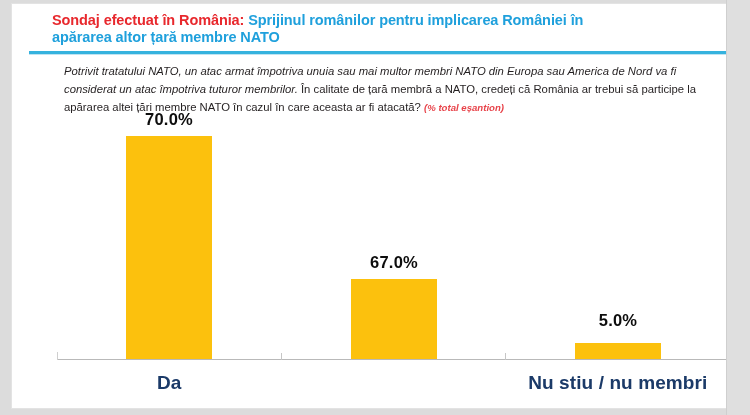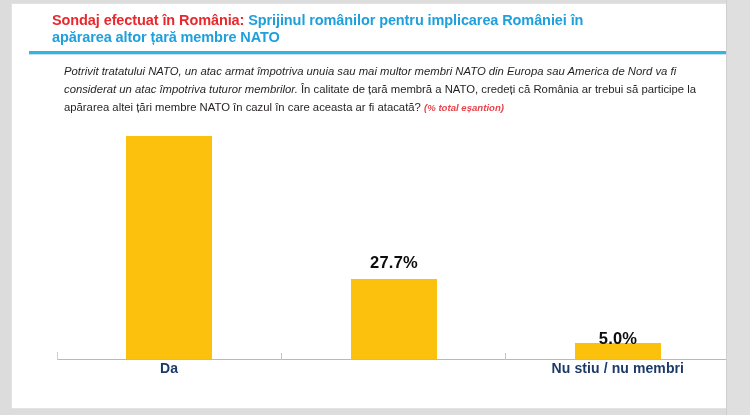--- a/index.html
+++ b/index.html
@@ -135,23 +135,23 @@
     position: absolute;
     width: 100%;
     text-align: center;
     font-size: 16.5px;
     font-weight: bold;
     color: #0d0d0d;
     letter-spacing: 0.2px;
   }
   .cat-label {
     position: absolute;
-    top: 356px;
+    top: 368px;
     text-align: center;
-    font-size: 14px;
+    font-size: 19px;
     font-weight: bold;
     color: #1b3a68;
     letter-spacing: 0.1px;
   }
 
   
   #watermark {
     position: absolute;
     left: 628px;
     top: 392px;
@@ -191,22 +191,23 @@
 
     <div id="axis-line"></div>
     <div class="axis-endcap" style="left:45px;"></div>
     <div class="axis-tick" style="left:269px;"></div>
     <div class="axis-tick" style="left:493px;"></div>
     <div class="axis-endcap" style="left:717px;"></div>
 
     <div id="watermark">www.inscop.ro</div>
 
   <div class="bar" style="left: 114px; width: 86px; height: 223px; top: 132px; bottom: auto; background: rgb(252, 193, 13);"></div>
+      <div class="bar-value" style="left: 84px; width: 146px; top: 106px;">70.0%</div>
       <div class="cat-label" style="left: 45px; width: 224.333px;">Da</div>
       <div class="bar" style="left: 339px; width: 86px; height: 79.6429px; top: 275.357px; bottom: auto; background: rgb(252, 193, 13);"></div>
-      <div class="bar-value" style="left: 309px; width: 146px; top: 249.357px;">27.7%</div>
+      <div class="bar-value" style="left: 309px; width: 146px; top: 249.357px;">67.0%</div>
       <div class="bar" style="left: 563px; width: 86px; height: 15.9286px; top: 339.071px; bottom: auto; background: rgb(252, 193, 13);"></div>
-      <div class="bar-value" style="left: 533px; width: 146px; top: 325px;">5.0%</div>
+      <div class="bar-value" style="left: 533px; width: 146px; top: 307px;">5.0%</div>
       <div class="cat-label" style="left: 493.667px; width: 224.333px;">Nu stiu / nu membri</div>
     </div>
 
   <div id="right-gutter"></div>
 </div>
 
 </body></html>

